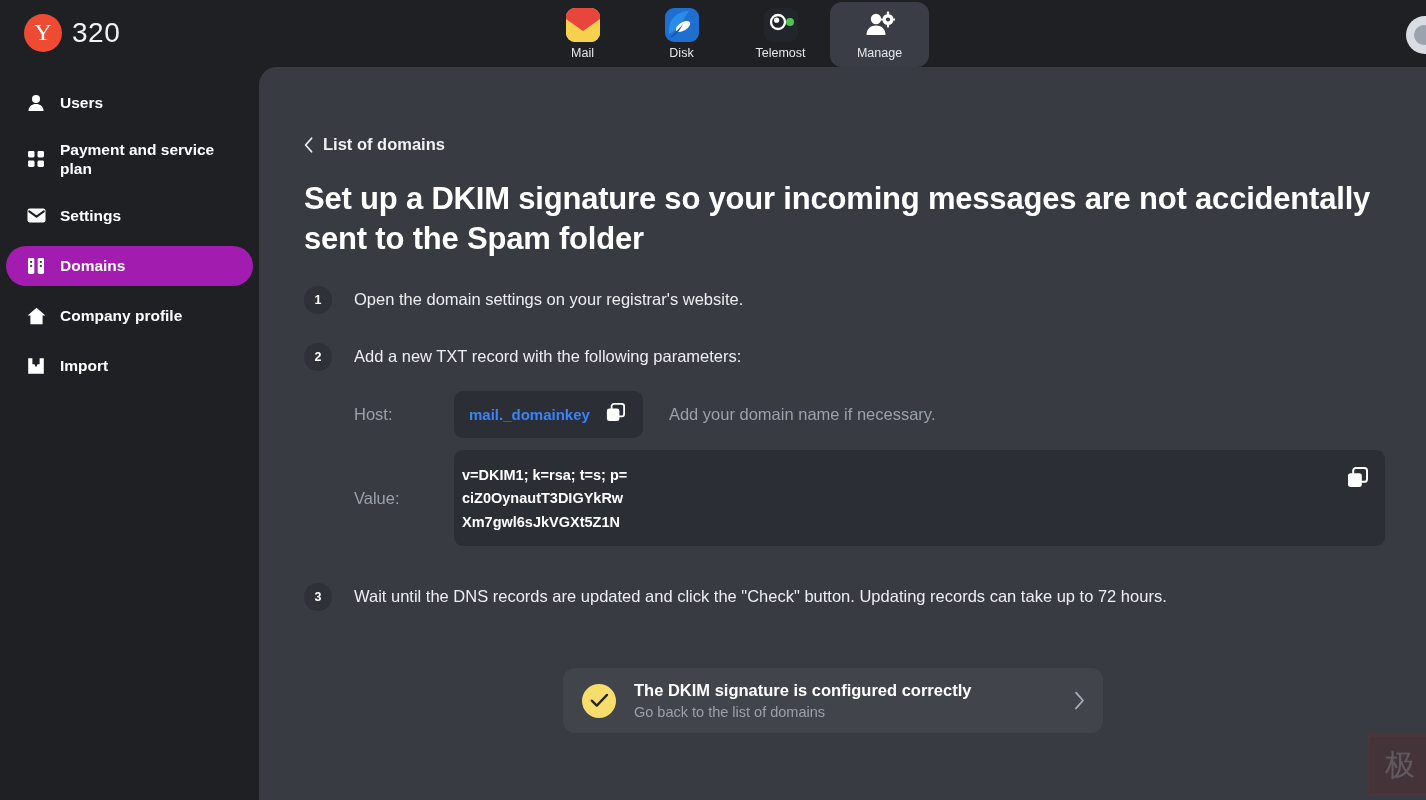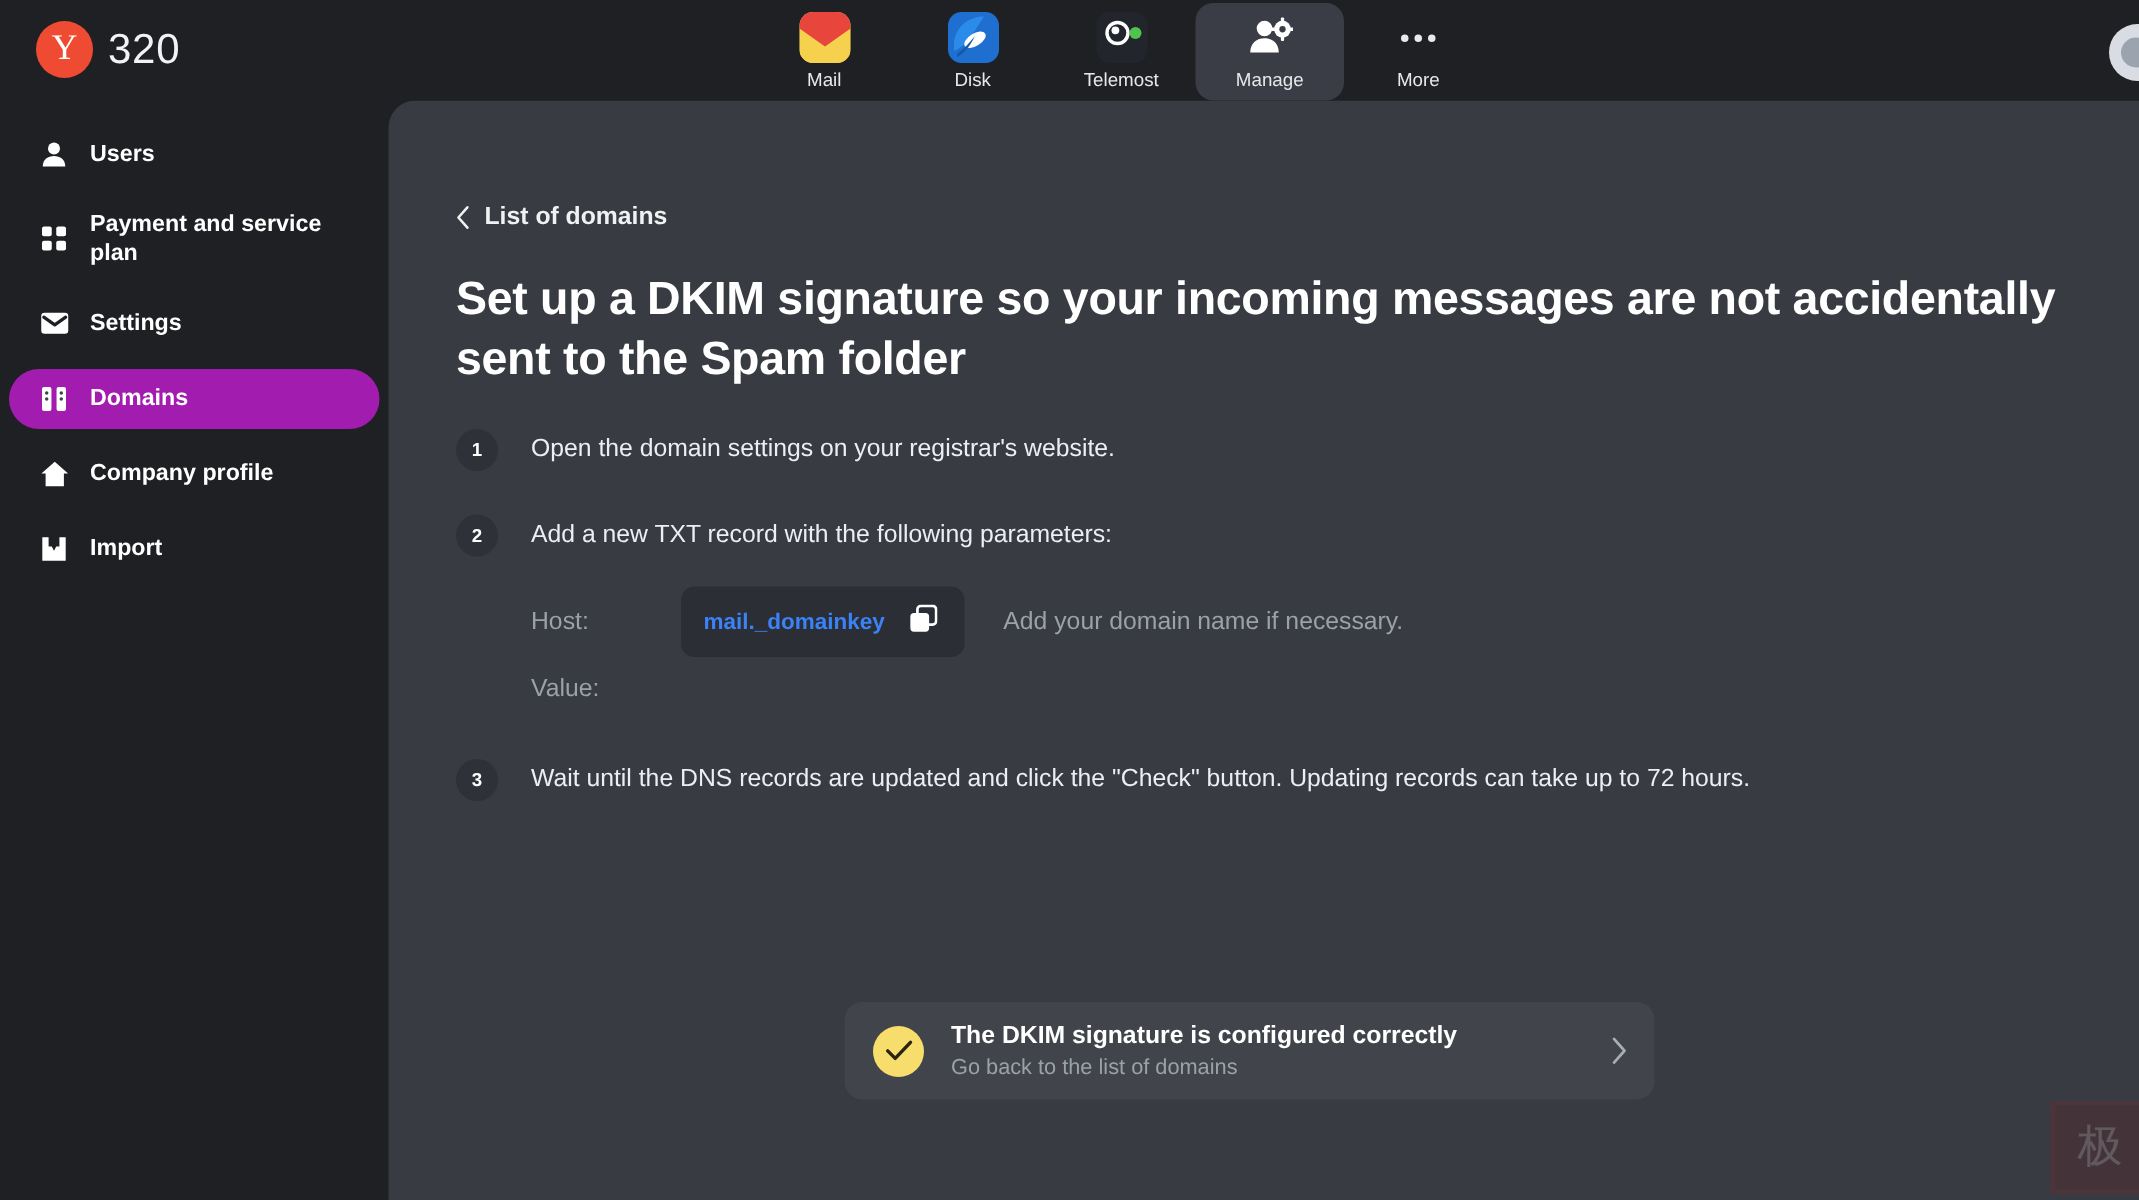--- a/index.html
+++ b/index.html
@@ -52,21 +52,21 @@
   }
   .logo-text {
     font-size: 28px;
     color: #f2f3f5;
     letter-spacing: 0.5px;
     font-weight: 400;
   }
 
   .navrow {
     position: absolute;
-    left: 500px; top: 2px;
+    left: 533px; top: 2px;
     display: flex;
     align-items: flex-start;
     gap: 0px;
     justify-content: center;
   }
   .navitem {
     width: 99px;
     padding: 6px 0 7px 0;
     border-radius: 12px;
     display: flex;
@@ -421,30 +421,20 @@
               <rect x="21.9" y="0.6" width="2.2" height="3.1" rx="0.7"></rect>
               <rect x="21.9" y="13.3" width="2.2" height="3.1" rx="0.7"></rect>
               <rect x="15.1" y="7.4" width="3.1" height="2.2" rx="0.7"></rect>
               <rect x="27.8" y="7.4" width="3.1" height="2.2" rx="0.7"></rect>
             </g>
           </svg>
         </div>
         <div class="navlabel">Manage</div>
       </div>
 
-      <div class="navitem">
-        <div class="navicon ic-more">
-          <div class="dots3">
-              <i></i>
-              <i></i>
-              <i></i>
-            </div>
-        </div>
-        <div class="navlabel">More</div>
-      </div>
 
     </div>
 
     <div class="avatar-edge"></div>
   </div>
 
   <div class="sidebar">
 
 
     <div class="navlist">
@@ -553,20 +543,33 @@
                 <rect x="5.6" y="0.9" width="12.5" height="12.5" rx="2.4" fill="none" stroke="#ffffff" stroke-width="1.8"></rect>
                 <rect x="0.9" y="5.6" width="12.5" height="12.5" rx="2.4" fill="#ffffff"></rect>
               </svg>
             </span>
           </div>
           <div class="host-hint">Add your domain name if necessary.</div>
         </div>
 
         <div class="param-row" style="margin-top:12px;">
           <div class="param-label">Value:</div>
+          <div class="value-box">
+            <div class="value-text">
+              <span>v=DKIM1; k=rsa; t=s; p=</span>
+              <span>ciZ0OynautT3DIGYkRw</span>
+              <span>Xm7gwl6sJkVGXt5Z1N</span>
+            </div>
+            <span class="copy-abs">
+              <svg width="21" height="21" viewBox="0 0 19 19" xmlns="http://www.w3.org/2000/svg">
+                <rect x="5.6" y="0.9" width="12.5" height="12.5" rx="2.4" fill="none" stroke="#ffffff" stroke-width="1.8"></rect>
+                <rect x="0.9" y="5.6" width="12.5" height="12.5" rx="2.4" fill="#ffffff"></rect>
+              </svg>
+            </span>
+          </div>
         </div>
 
       </div>
 
       <div class="step-row step3-row">
         <div class="badge">3</div>
         <div class="step-text">Wait until the DNS records are updated and click the "Check" button. Updating records can take up to 72 hours.</div>
       </div>
 
     </div>

